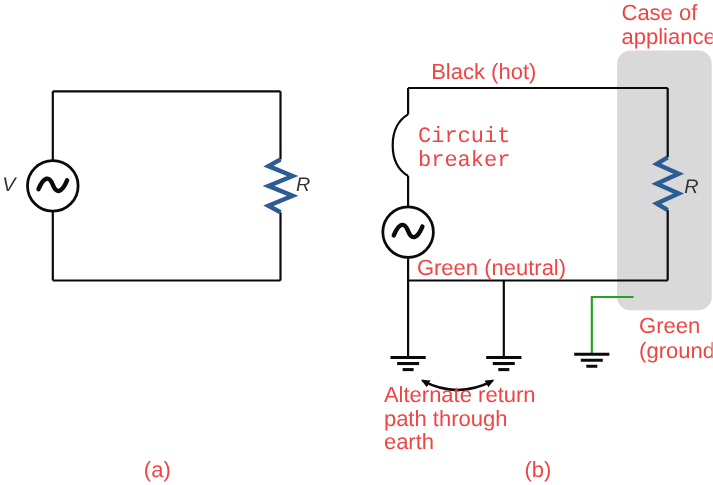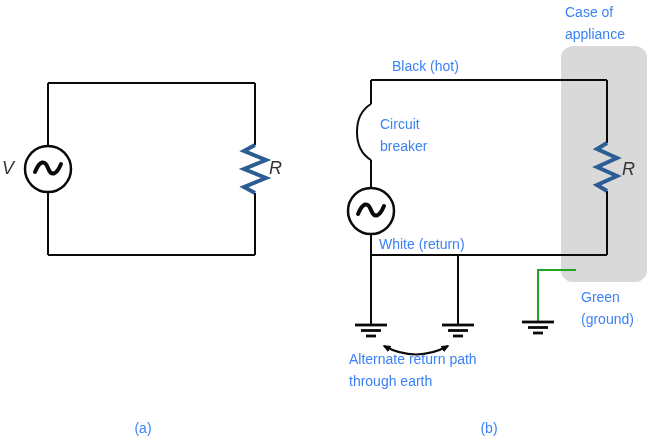--- a/index.html
+++ b/index.html
@@ -7,22 +7,22 @@
     position: relative;
     width: 648px;
     height: 441px;
     background: #ffffff;
     font-family: "Liberation Sans", sans-serif;
     overflow: hidden;
   }
   #diagram-svg { position: absolute; left: 0; top: 0; }
   .lbl {
     position: absolute;
-    color: #3b82f6;
-    font-size: 14px;
+    color: #ef4444;
+    font-size: 20px;
     line-height: 21.5px;
     white-space: pre-line;
   }
   .sym {
     font-style: italic;
     font-size: 18px;
     color: #333333;
   }
   .caption { text-align: center; }
 </style>
@@ -91,23 +91,23 @@
   </svg>
 
   <div class="lbl sym" style="left:2px; top:158px;">V</div>
 
   <div class="lbl sym" style="left:269px; top:158px;">R</div>
 
   <div class="lbl caption" style="left:123px; top:418px; width:40px;">(a)</div>
 
   <div class="lbl" style="left:392px; top:56px;">Black (hot)</div>
 
-  <div class="lbl" style="left:380px; top:114px; width:66px;">Circuit breaker</div>
+  <div class="lbl" style="left:380px; top:114px; width:66px;font-family:Liberation Mono, monospace;">Circuit breaker</div>
 
-  <div class="lbl" style="left:379px; top:234px;">White (return)</div>
+  <div class="lbl" style="left:379px; top:234px;">Green (neutral)</div>
 
   <div class="lbl" style="left:565px; top:2px; width:82px;">Case of appliance</div>
 
   <div class="lbl sym" style="left:622px; top:159px;">R</div>
 
   <div class="lbl" style="left:560px; top:287px; width:78px;margin-left:21px;">Green (ground)</div>
 
   <div class="lbl" style="left:349px; top:349px; width:152px;">Alternate return path through earth</div>
 
   <div class="lbl caption" style="left:469px; top:418px; width:40px;">(b)</div>

